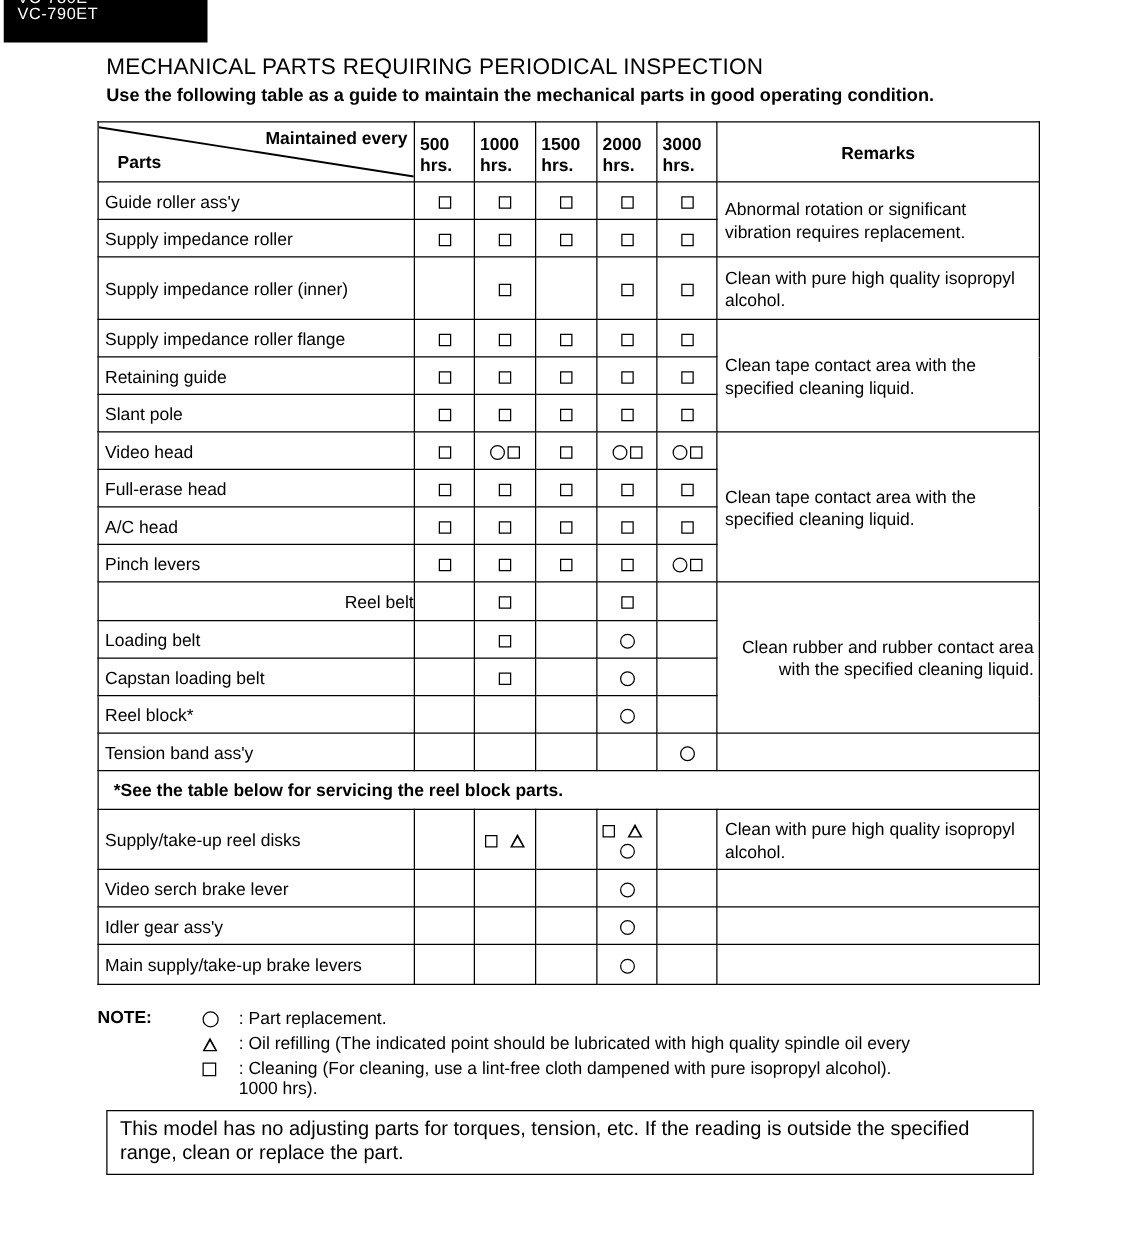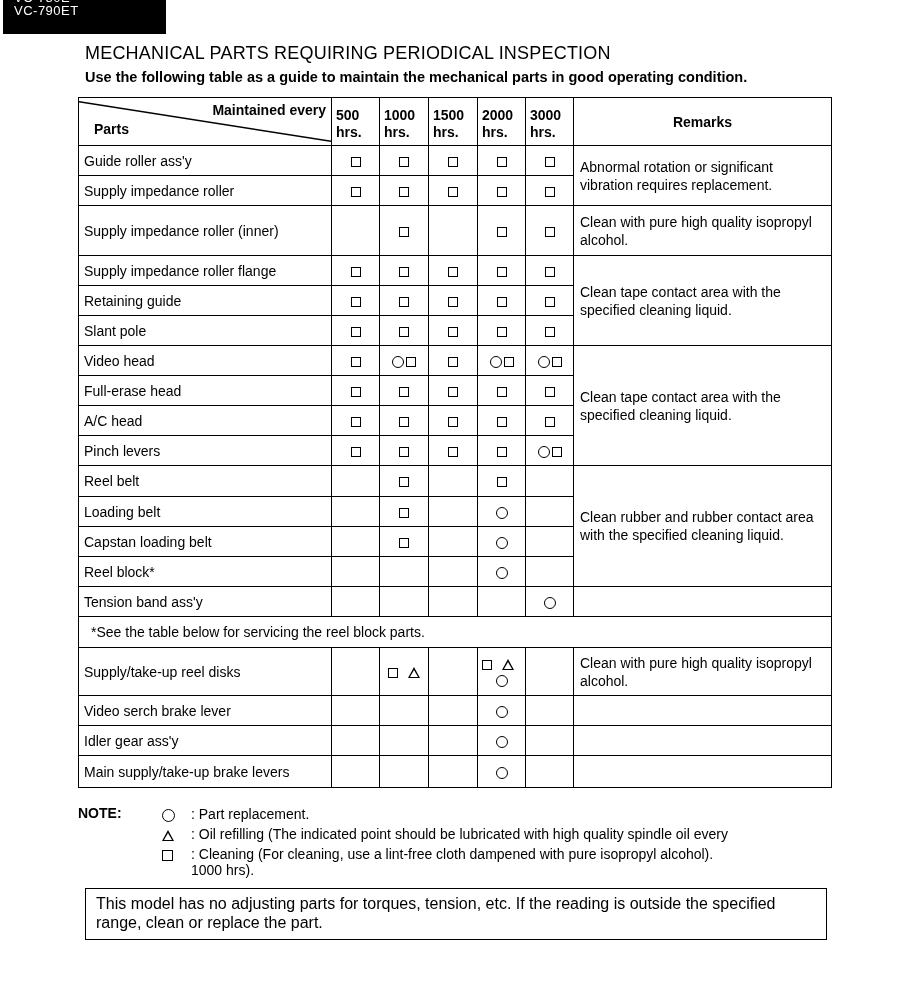--- a/index.html
+++ b/index.html
@@ -18,21 +18,21 @@
   table.main th { font-weight:bold; font-size:14px; vertical-align:bottom; text-align:left; }
   .hdr-parts { position:relative; height:47px !important; }
   .hdr-parts .diag { position:absolute; left:0; top:0; width:100%; height:100%; }
   .hdr-parts .maint { position:absolute; right:5px; top:4px; }
   .hdr-parts .parts { position:absolute; left:15px; bottom:8px; }
   th.hrs { padding:3px 0 4px 4px !important; line-height:17px; }
   th.remarks-h { text-align:center !important; vertical-align:middle !important; }
   td.part { padding-left:5px !important; font-weight:normal; }
   td.mark { text-align:center; vertical-align:middle; }
   td.remark { padding:0 4px 0 6px !important; font-size:14px; line-height:18px; vertical-align:middle; }
-  td.note-row { font-weight:normal; padding-left:12px !important; font-size:14px;border-radius:11px; }
+  td.note-row { font-weight:bold; padding-left:12px !important; font-size:14px;border-radius:11px; }
   .sym { display:inline-block; vertical-align:middle; margin:0 1px; }
   .sq { width:8px; height:8px; border:1.6px solid #000; }
   .ci { width:10px; height:10px; border:1.4px solid #000; border-radius:50%; }
   .tri { width:0; height:0; border-left:6px solid transparent; border-right:6px solid transparent;
          border-bottom:11px solid #000; position:relative; }
   .tri::after { content:""; position:absolute; left:-4px; top:3px; border-left:4px solid transparent;
          border-right:4px solid transparent; border-bottom:7px solid #fff; }
   .gap { display:inline-block; width:8px; }
   .note { position:absolute; left:78px; top:804px; font-size:14px; }
   .note .lbl { position:absolute; left:0; top:1px; font-weight:bold; }
@@ -161,21 +161,21 @@
         <td class="mark"><span class="sym sq"></span></td>
       </tr>
       <tr style="height: 30px;">
         <td class="part">Pinch levers</td>
         <td class="mark"><span class="sym sq"></span></td>
         <td class="mark"><span class="sym sq"></span></td>
         <td class="mark"><span class="sym sq"></span></td>
         <td class="mark"><span class="sym sq"></span></td>
         <td class="mark"><span class="sym ci"></span><span class="sym sq"></span></td>
       </tr>
-      <tr style="height: 31px;">
+      <tr style="height: 31px; text-align: right;">
         <td class="part">Reel belt</td>
         <td class="mark"></td>
         <td class="mark"><span class="sym sq"></span></td>
         <td class="mark"></td>
         <td class="mark"><span class="sym sq"></span></td>
         <td class="mark"></td>
         <td class="remark" rowspan="4">Clean rubber and rubber contact area with the specified cleaning liquid.</td>
       </tr>
       <tr style="height: 30px;">
         <td class="part">Loading belt</td>

